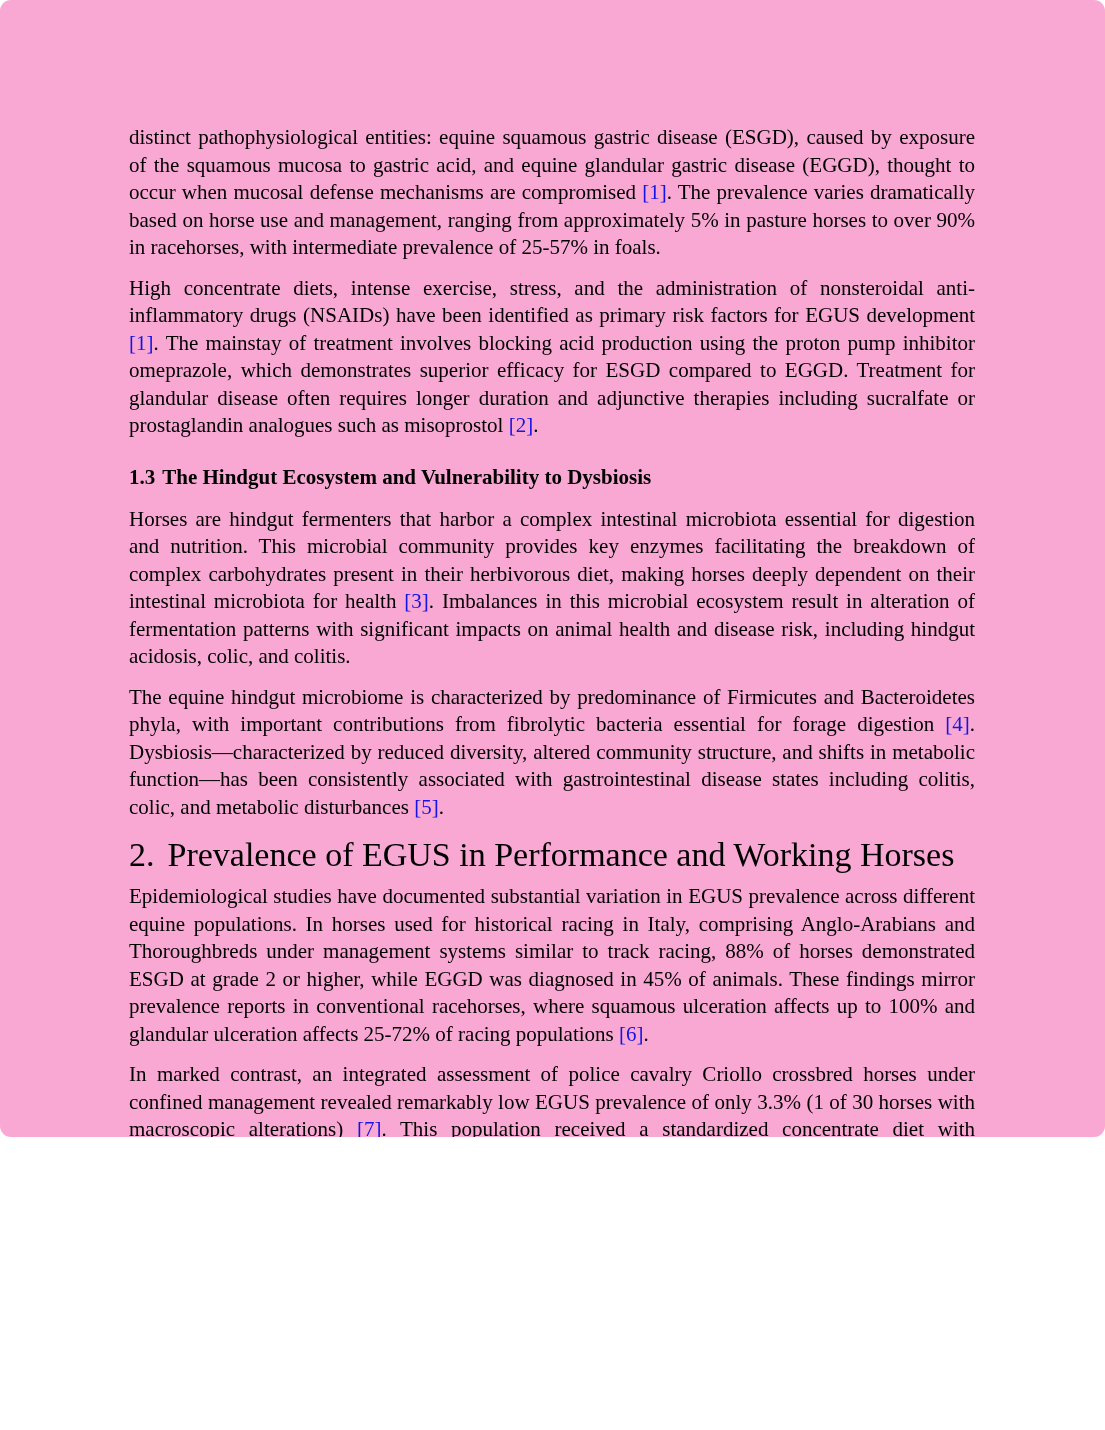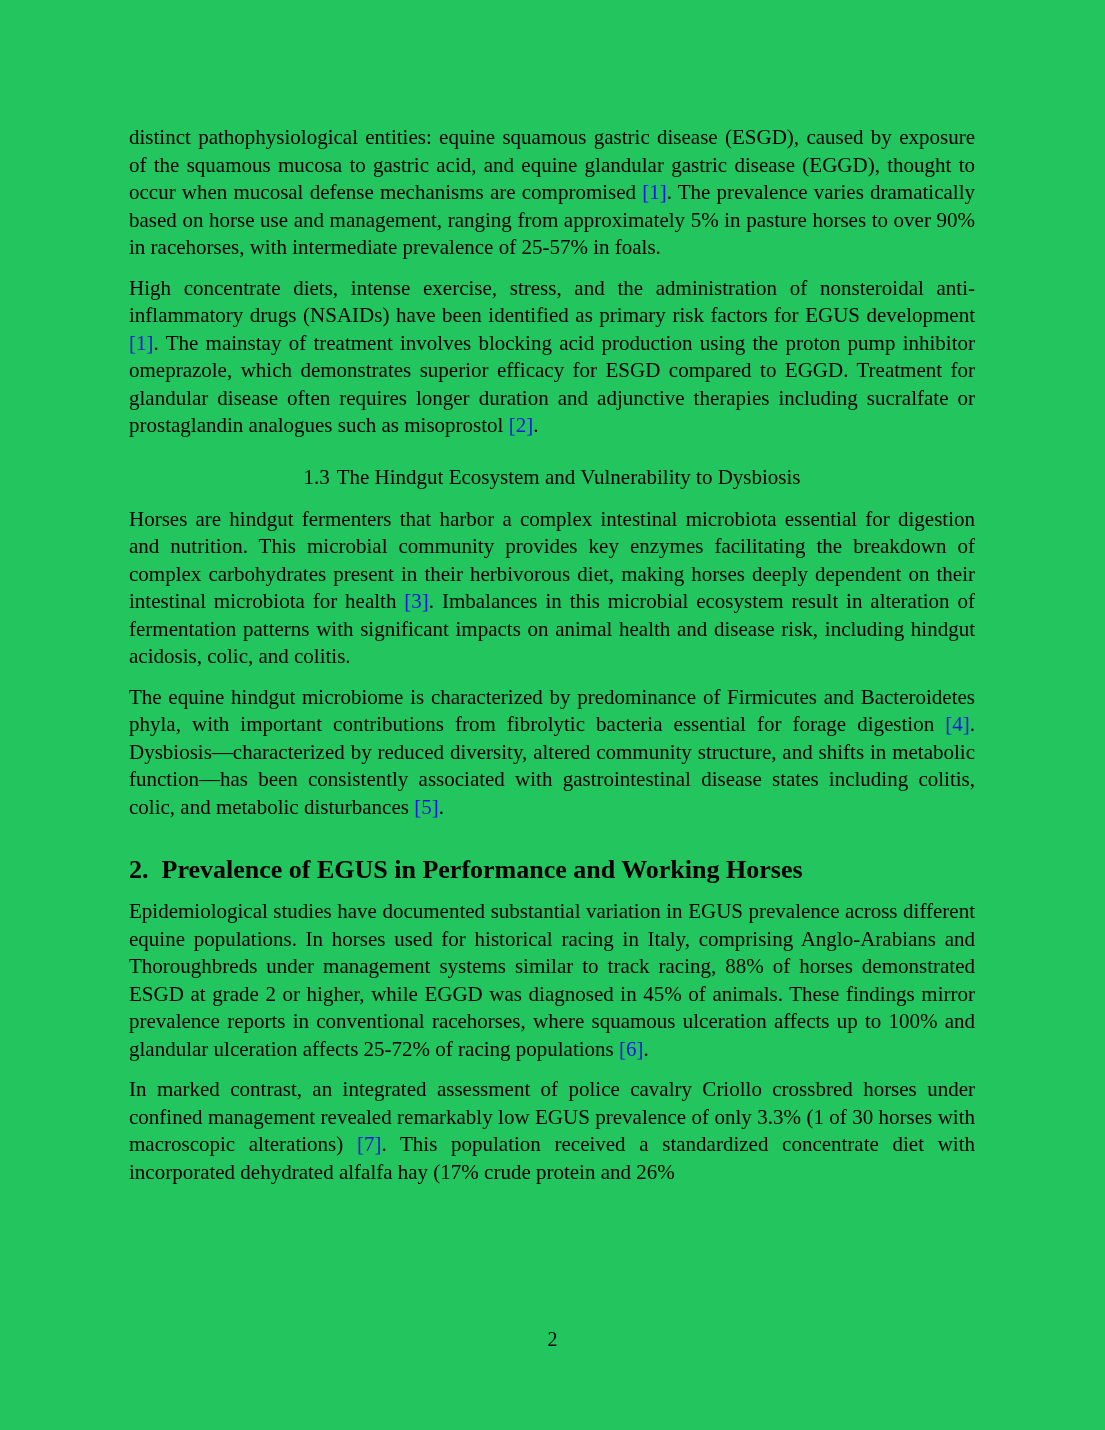--- a/index.html
+++ b/index.html
@@ -3,51 +3,51 @@
 <meta charset="utf-8">
 <style>
   html, body {
     margin: 0;
     padding: 0;
     background: #ffffff;
   }
   .page {
     position: relative;
     width: 1105px;
-    height: 1430px;
-    background: #22c55e;
+    height: 1137px;
+    background: #f9a8d4;
     color: #000000;
     font-family: "Liberation Serif", "DejaVu Serif", serif;
     overflow: hidden;
+    border-radius: 11px;
   }
   .textblock {
     position: absolute;
     left: 129px;
     top: 124px;
     width: 846px;
   }
   .par {
     margin: 0 0 13px 0;
     font-size: 21px;
     line-height: 27.5px;
     text-align: justify;
     text-justify: inter-word;
   }
   .subsection {
     font-size: 21px;
     line-height: 27px;
-    font-weight: normal;
+    font-weight: bold;
     margin: 24px 0 15px 0;
-    text-align: center;
   }
   .section {
-    font-size: 26px;
+    font-size: 34px;
     line-height: 31px;
-    font-weight: bold;
-    margin: 33px 0 13px 0;
+    font-weight: normal;
+    margin: 18px 0 13px 0;
   }
   .h-num { margin-right: 7px; }
   .section .h-num { margin-right: 13px; }
   .cite {
     text-decoration: none;
     cursor: pointer;
   }
   .pageno {
     position: absolute;
     left: 0;

